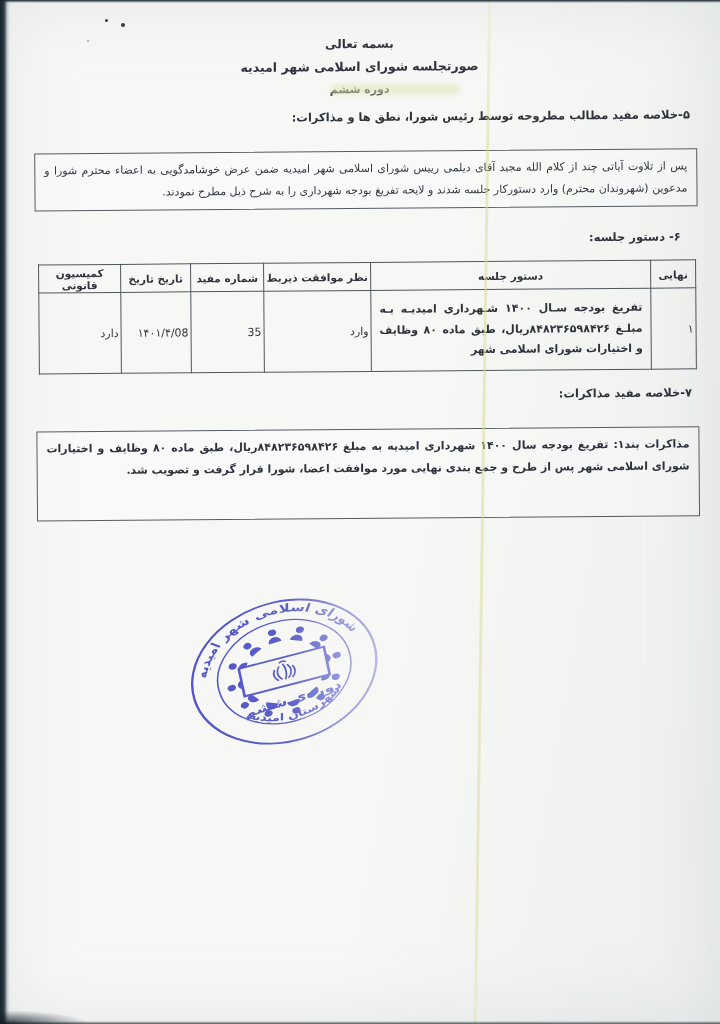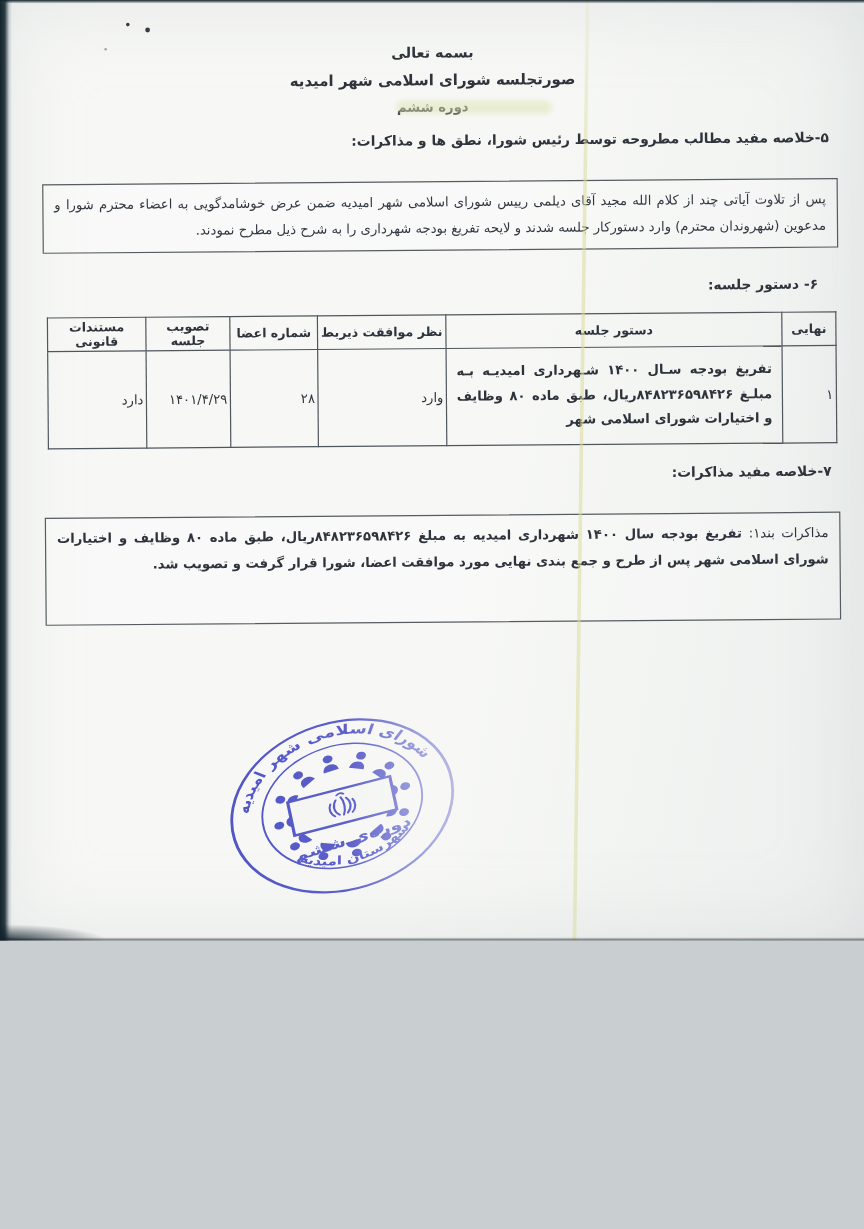--- a/index.html
+++ b/index.html
@@ -1,17 +1,17 @@
 <!DOCTYPE html>
 <html lang="fa"><head>
 <meta charset="utf-8">
 <style>
   html,body { margin:0; padding:0; background:#c9ced0; }
   .scan {
-    position:relative; width:720px; height:784px; overflow:hidden;
+    position:relative; width:720px; height:1024px; overflow:hidden;
     background:linear-gradient(100deg,#f7f8f6 55%, #eef1ef 90%, #ecefed);
     font-family:"DejaVu Sans", sans-serif;
     color:#2f343c;
     box-shadow:inset 0 0 70px rgba(175,182,188,0.28);
   }
   .content { position:absolute; inset:0; transform:rotate(-0.45deg); direction:rtl; }
 
   
   .edge-left  { position:absolute; left:0; top:0; width:10px; height:100%;
                 background:linear-gradient(to right,#15242c 0%, #2b3b43 40%, rgba(90,110,120,.25) 75%, transparent); z-index:5;}
@@ -41,21 +41,21 @@
   .h5 { top:110px; right:27px; }
   .h6 { top:232px; right:37px; }
   .h7 { top:388px; right:27px; }
 
   .txt-box { position:absolute; left:37px; width:663px; box-sizing:border-box;
              border:1px solid #565c61; background:rgba(255,255,255,.22);
              font-size:11px; line-height:21.5px; text-align:justify; z-index:2;
              padding:6px 9px 0 9px; color:#333943;}
   .box5 { top:151px; height:58px; }
   .box7 { top:429px; height:90px; font-weight:600; color:#2e333d;}
-  .box7 .lbl { font-weight:normal; }
+  .box7 .lbl { font-weight:bold; }
 
   
   .agenda-table { position:absolute; top:262px; left:40px; z-index:2;
                   border-collapse:collapse; table-layout:fixed; width:657px; direction:rtl;}
   .agenda-table th, .agenda-table td { border:1px solid #4f565c; overflow:hidden; }
   .agenda-table th { height:27px; font-size:10.5px; font-weight:bold; text-align:center; vertical-align:middle; padding:0 2px;}
   .agenda-table td { height:74px; font-size:11px; text-align:right; vertical-align:middle; padding:0 2px;}
   .agenda-table td.cell-agenda { text-align:justify; padding:3px 8px; font-weight:bold; line-height:20.5px; color:#2d323b;}
   col.c-row  { width:45px;}  col.c-agenda { width:280px;} col.c-op { width:107px;}
   col.c-no   { width:73px;}  col.c-date   { width:70px;}  col.c-doc{ width:82px;}
@@ -94,32 +94,32 @@
           <col class="c-op">
         <col class="c-no">
           <col class="c-date">
           <col class="c-doc">
       </colgroup>
       <thead>
         <tr>
           <th>نهایی</th>
           <th>دستور جلسه</th>
           <th>نظر موافقت ذیربط</th>
-          <th>شماره اعضا</th>
-          <th>تصویب جلسه</th>
-          <th>مستندات قانونی</th>
+          <th>شماره مفید</th>
+          <th>تاریخ تاریخ</th>
+          <th>کمیسیون قانونی</th>
         </tr>
       </thead>
       <tbody>
         <tr>
           <td>۱</td>
           <td class="cell-agenda">تفریغ بودجه سـال ۱۴۰۰ شـهرداری امیدیـه بـه مبلـغ ۸۴۸۲۳۶۵۹۸۴۲۶ریال، طبق ماده ۸۰ وظایف و اختیارات شورای اسلامی شهر</td>
           <td>وارد</td>
-          <td>۲۸</td>
-          <td>۱۴۰۱/۴/۲۹</td>
+          <td>35</td>
+          <td>۱۴۰۱/۴/08</td>
           <td>دارد</td>
         </tr>
       </tbody>
     </table>
 
     <div class="sec-heading h7">۷-خلاصه مفید مذاکرات:</div>
 
     <div class="txt-box box7">
       <span class="lbl">مذاکرات بند۱:</span><span> تفریغ بودجه سال ۱۴۰۰ شهرداری امیدیه به مبلغ ۸۴۸۲۳۶۵۹۸۴۲۶ریال، طبق ماده ۸۰ وظایف و اختیارات شورای اسلامی شهر پس از طرح و جمع بندی نهایی مورد موافقت اعضا، شورا قرار گرفت و تصویب شد.</span>
     </div>

